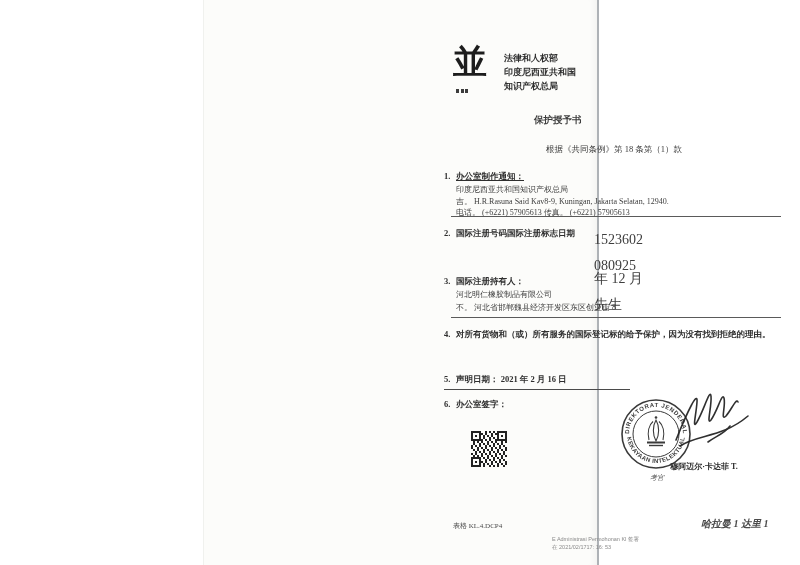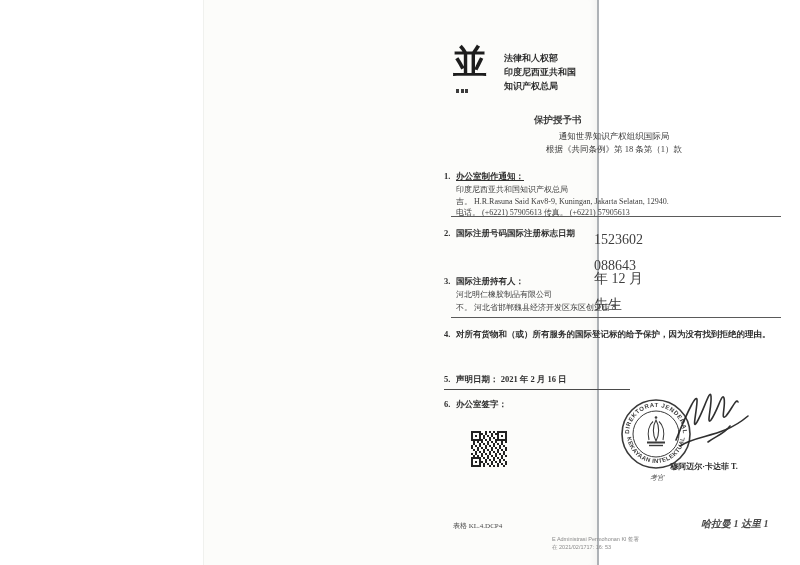--- a/index.html
+++ b/index.html
@@ -61,33 +61,32 @@
     <div class="t logo-glyph">並</div>
     <div class="logo-caption"></div>
 
     <div class="t ministry b">
       <div>法律和人权部</div>
       <div>印度尼西亚共和国</div>
       <div>知识产权总局</div>
     </div>
 
     <div class="t doc-title b">保护授予书</div>
-    <div class="t notice notice1">通知世界知识产权组织国际局</div>
     <div class="t notice notice2">根据《共同条例》第 18 条第（1）款</div>
 
     <div class="t sec b s1h"><span class="num">1.</span><span>办公室制作通知：</span></div>
     <div class="t body-line s1l1">印度尼西亚共和国知识产权总局</div>
     <div class="t body-line s1l2">吉。 H.R.Rasuna Said Kav8-9, Kuningan, Jakarta Selatan, 12940.</div>
     <div class="t body-line s1l3">电话。 (+6221) 57905613 传真。 (+6221) 57905613</div>
     <div class="rule rule1"></div>
 
     <div class="t sec b s2h"><span class="num">2.</span><span>国际注册号码国际注册标志日期</span></div>
     <div class="s2v">
       <div>1523602</div>
-      <div>088643 年 12 月</div>
+      <div>080925 年 12 月</div>
       <div>先生</div>
     </div>
 
     <div class="t sec b s3h"><span class="num">3.</span><span>国际注册持有人：</span></div>
     <div class="t body-line s3l1">河北明仁橡胶制品有限公司</div>
     <div class="t body-line s3l2">不。 河北省邯郸魏县经济开发区东区创业街 8</div>
     <div class="rule rule2"></div>
 
     <div class="t sec b s4h"><span class="num">4.</span><span>对所有货物和（或）所有服务的国际登记标的给予保护，因为没有找到拒绝的理由。</span></div>
 

